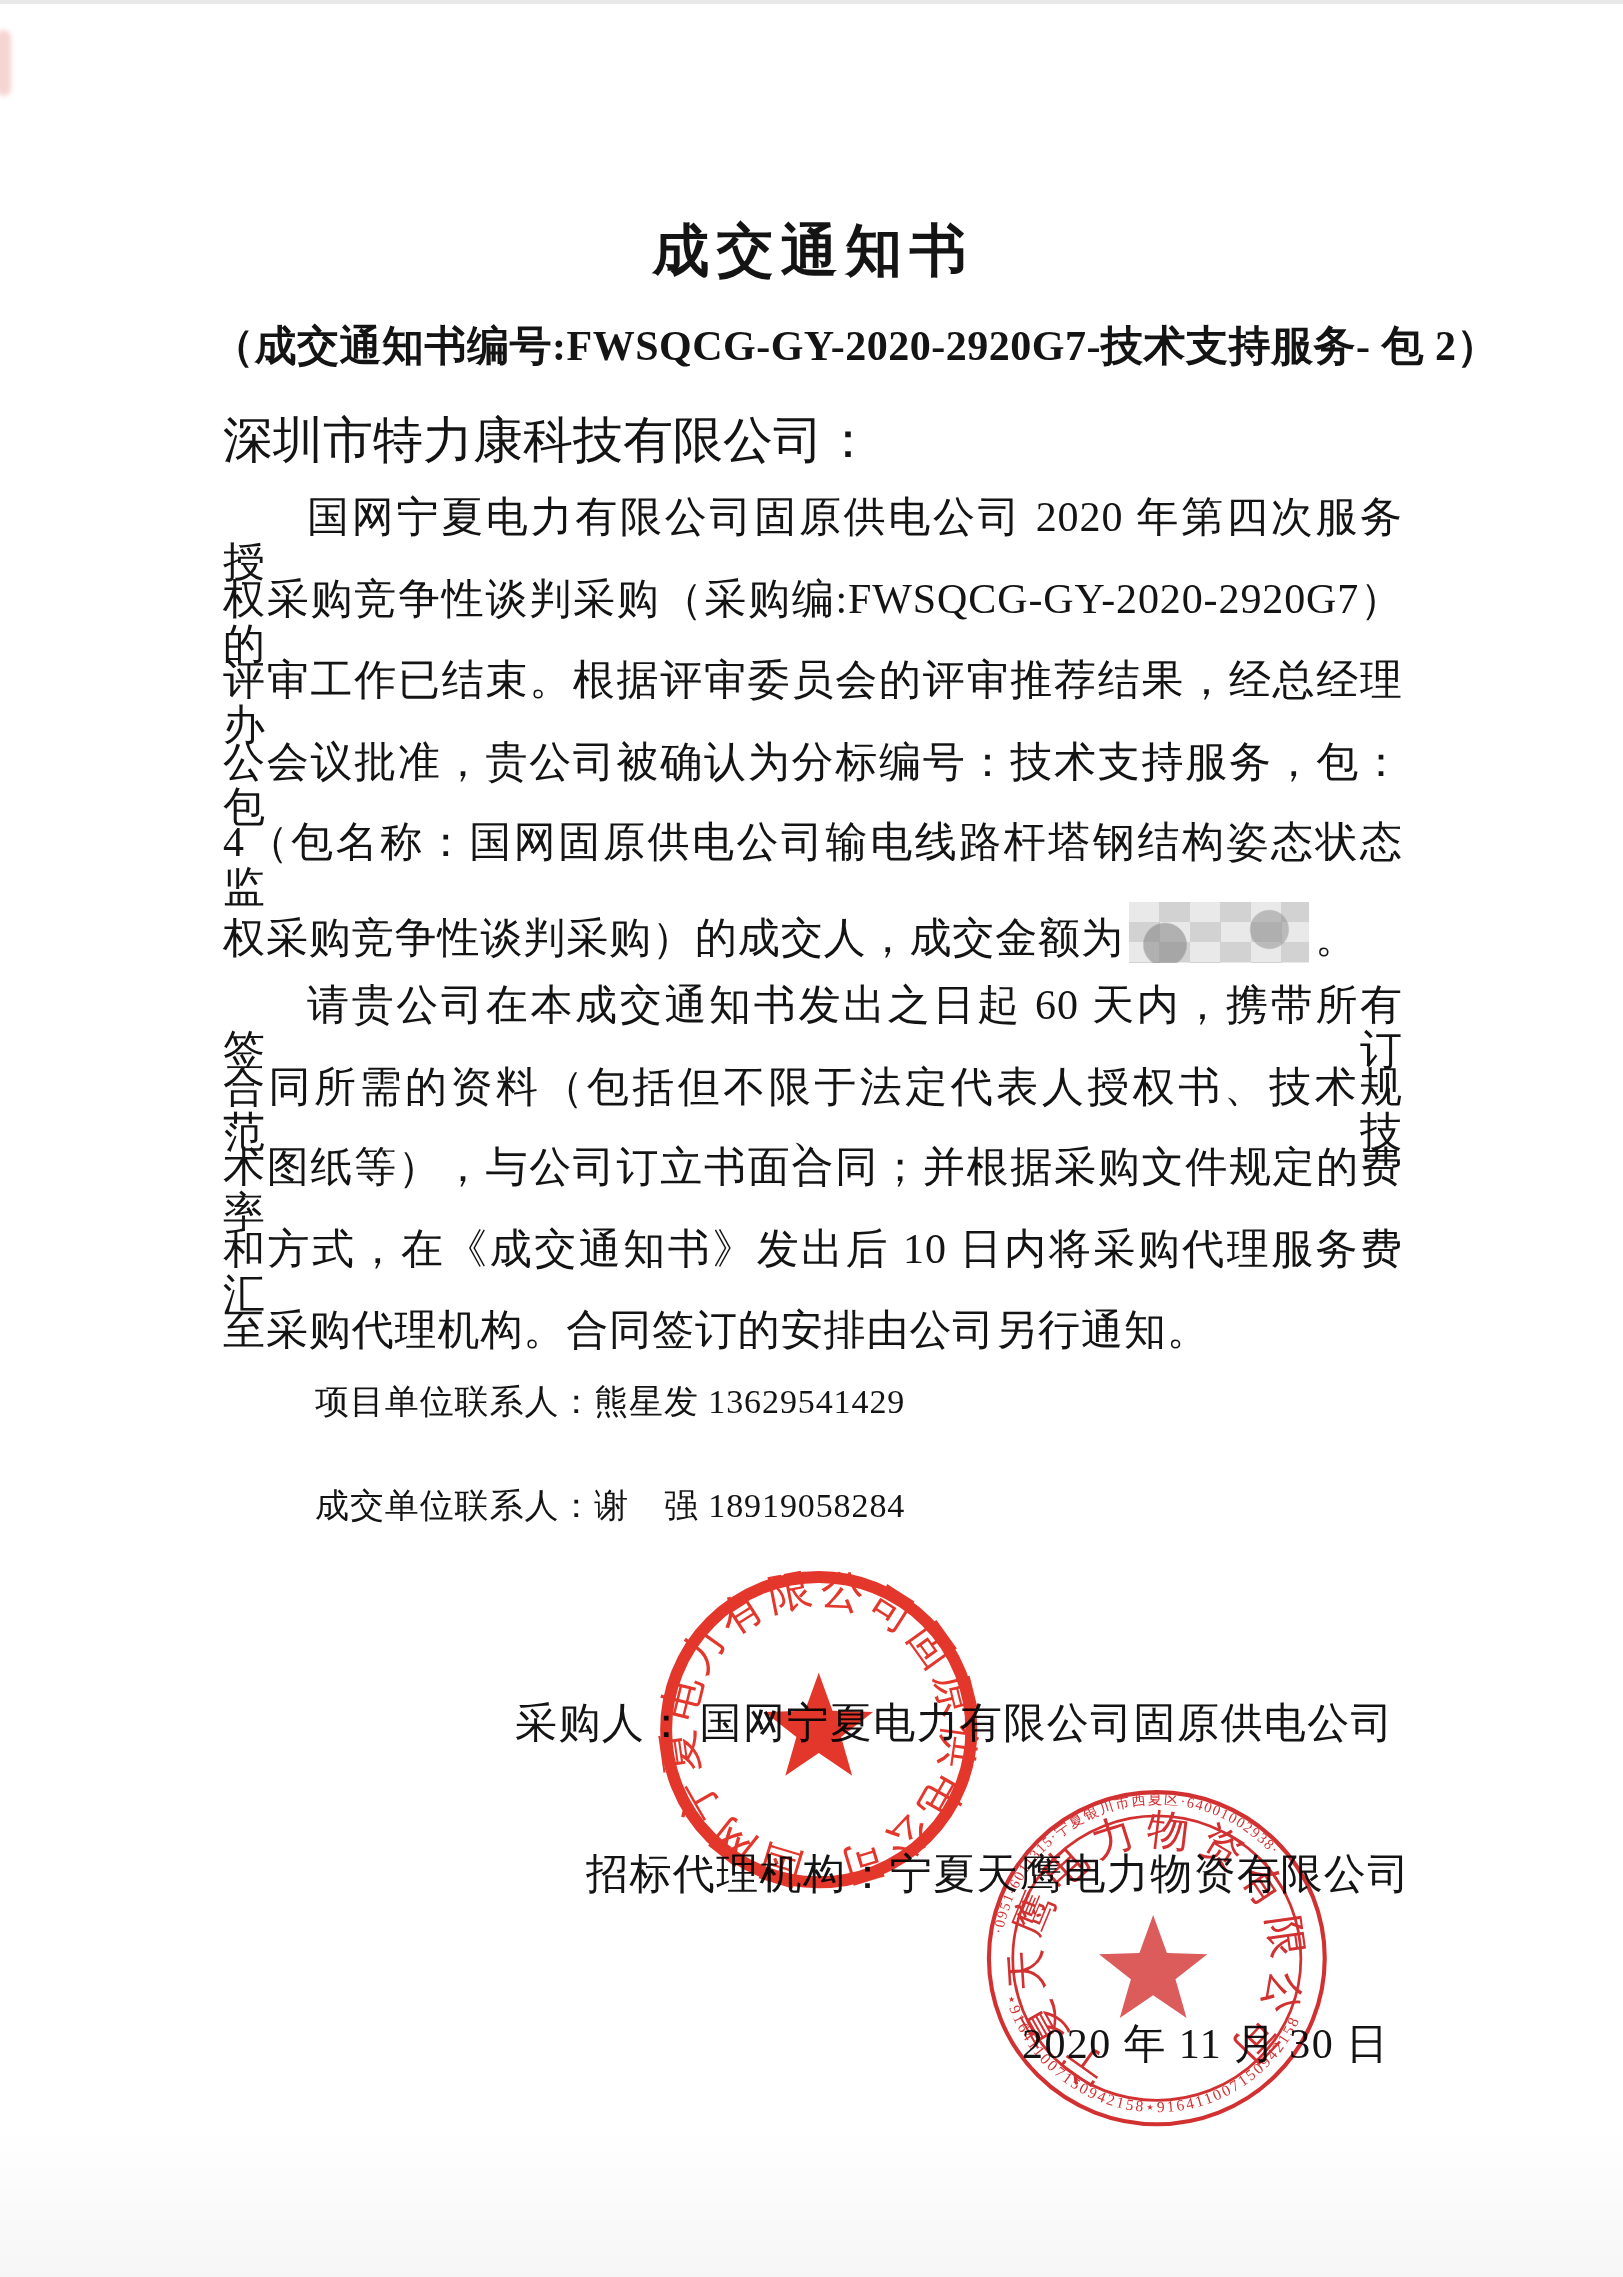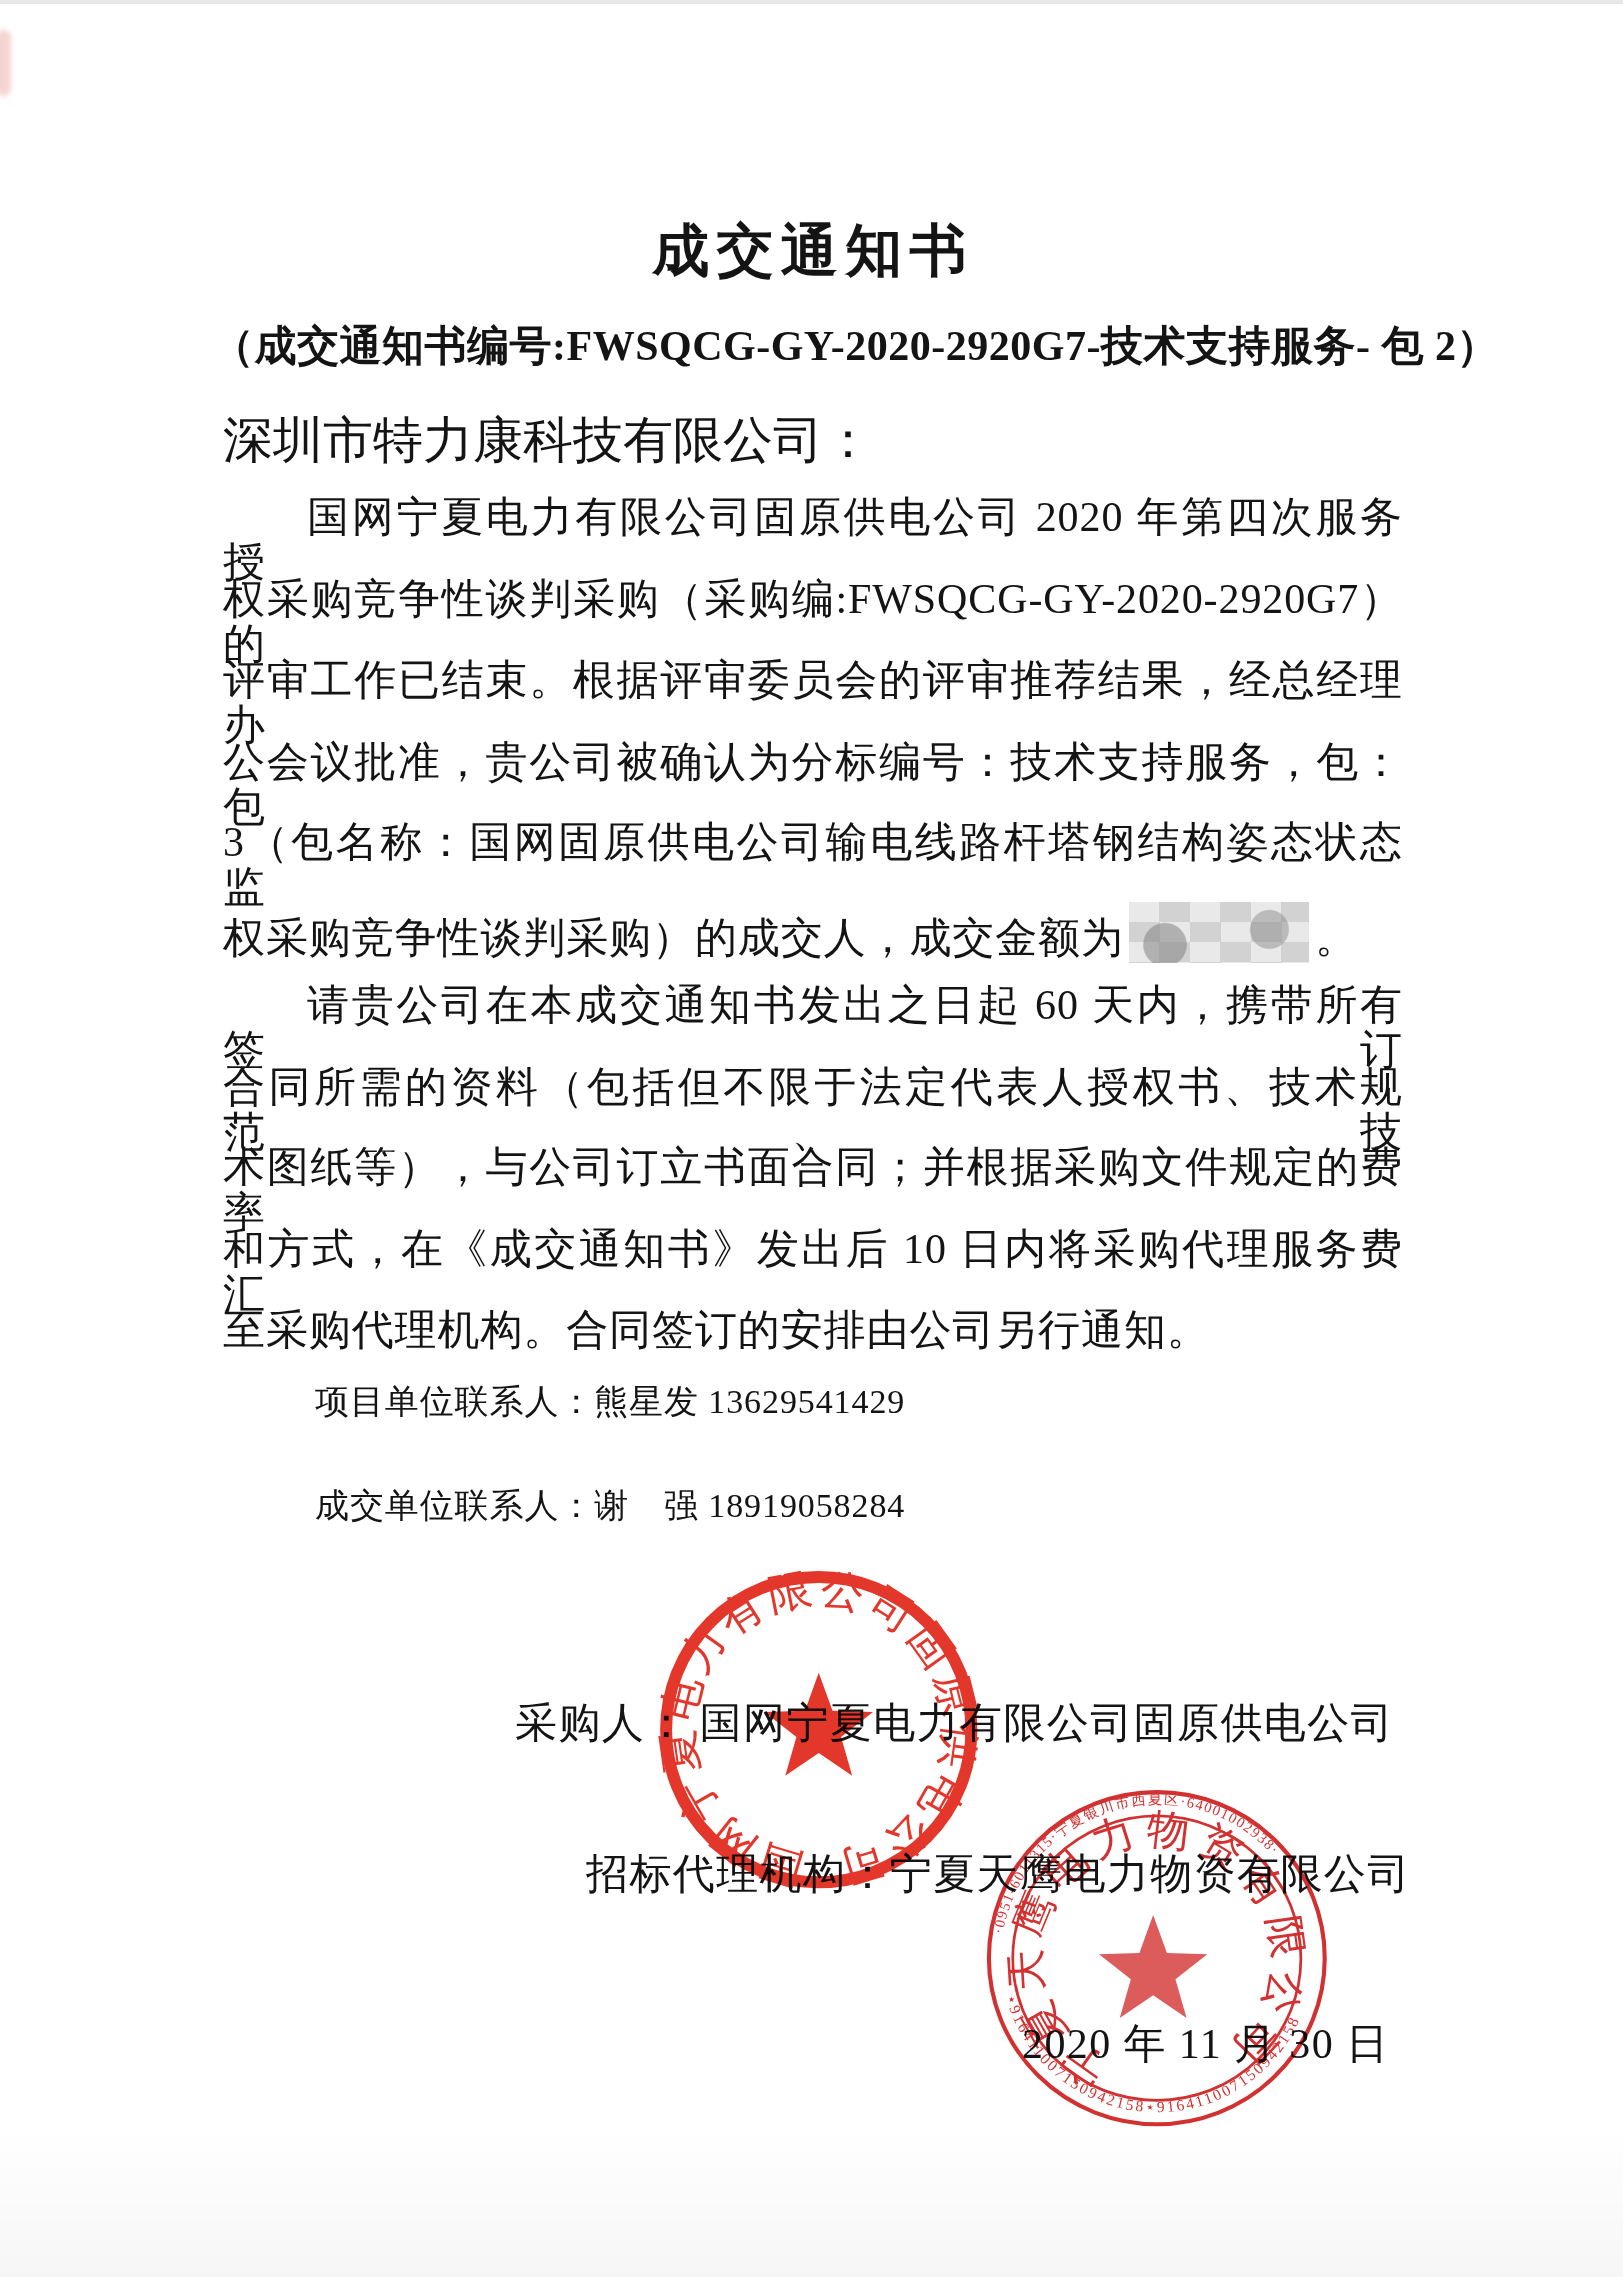--- a/index.html
+++ b/index.html
@@ -57,21 +57,21 @@
   <div class="line doc-title">成交通知书</div>
 
   <div class="line subtitle">（成交通知书编号:FWSQCG-GY-2020-2920G7-技术支持服务- 包 2）</div>
 
   <div class="line addressee">深圳市特力康科技有限公司：</div>
 
   <div class="line bodyline indent" style="top:491px">国网宁夏电力有限公司固原供电公司 2020 年第四次服务授</div>
   <div class="line bodyline" style="top:573px">权采购竞争性谈判采购（采购编:FWSQCG-GY-2020-2920G7）的</div>
   <div class="line bodyline" style="top:654px">评审工作已结束。根据评审委员会的评审推荐结果，经总经理办</div>
   <div class="line bodyline" style="top:736px">公会议批准，贵公司被确认为分标编号：技术支持服务，包：包</div>
-  <div class="line bodyline" style="top:816px">3（包名称：国网固原供电公司输电线路杆塔钢结构姿态状态监</div>
+  <div class="line bodyline" style="top:816px">4（包名称：国网固原供电公司输电线路杆塔钢结构姿态状态监</div>
 
   <div class="line bodyline noj" style="top:898px">
     <span>权采购竞争性谈判采购）的成交人，成交金额为</span><span class="redact"></span><span>。</span>
   </div>
 
   <div class="line bodyline indent" style="top:979px">请贵公司在本成交通知书发出之日起 60 天内，携带所有签订</div>
   <div class="line bodyline" style="top:1141px">术图纸等），与公司订立书面合同；并根据采购文件规定的费率</div>
   <div class="line bodyline" style="top:1061px">合同所需的资料（包括但不限于法定代表人授权书、技术规范、技</div>
   <div class="line bodyline" style="top:1223px">和方式，在《成交通知书》发出后 10 日内将采购代理服务费汇</div>
   <div class="line bodyline noj" style="top:1304px">至采购代理机构。合同签订的安排由公司另行通知。</div>

